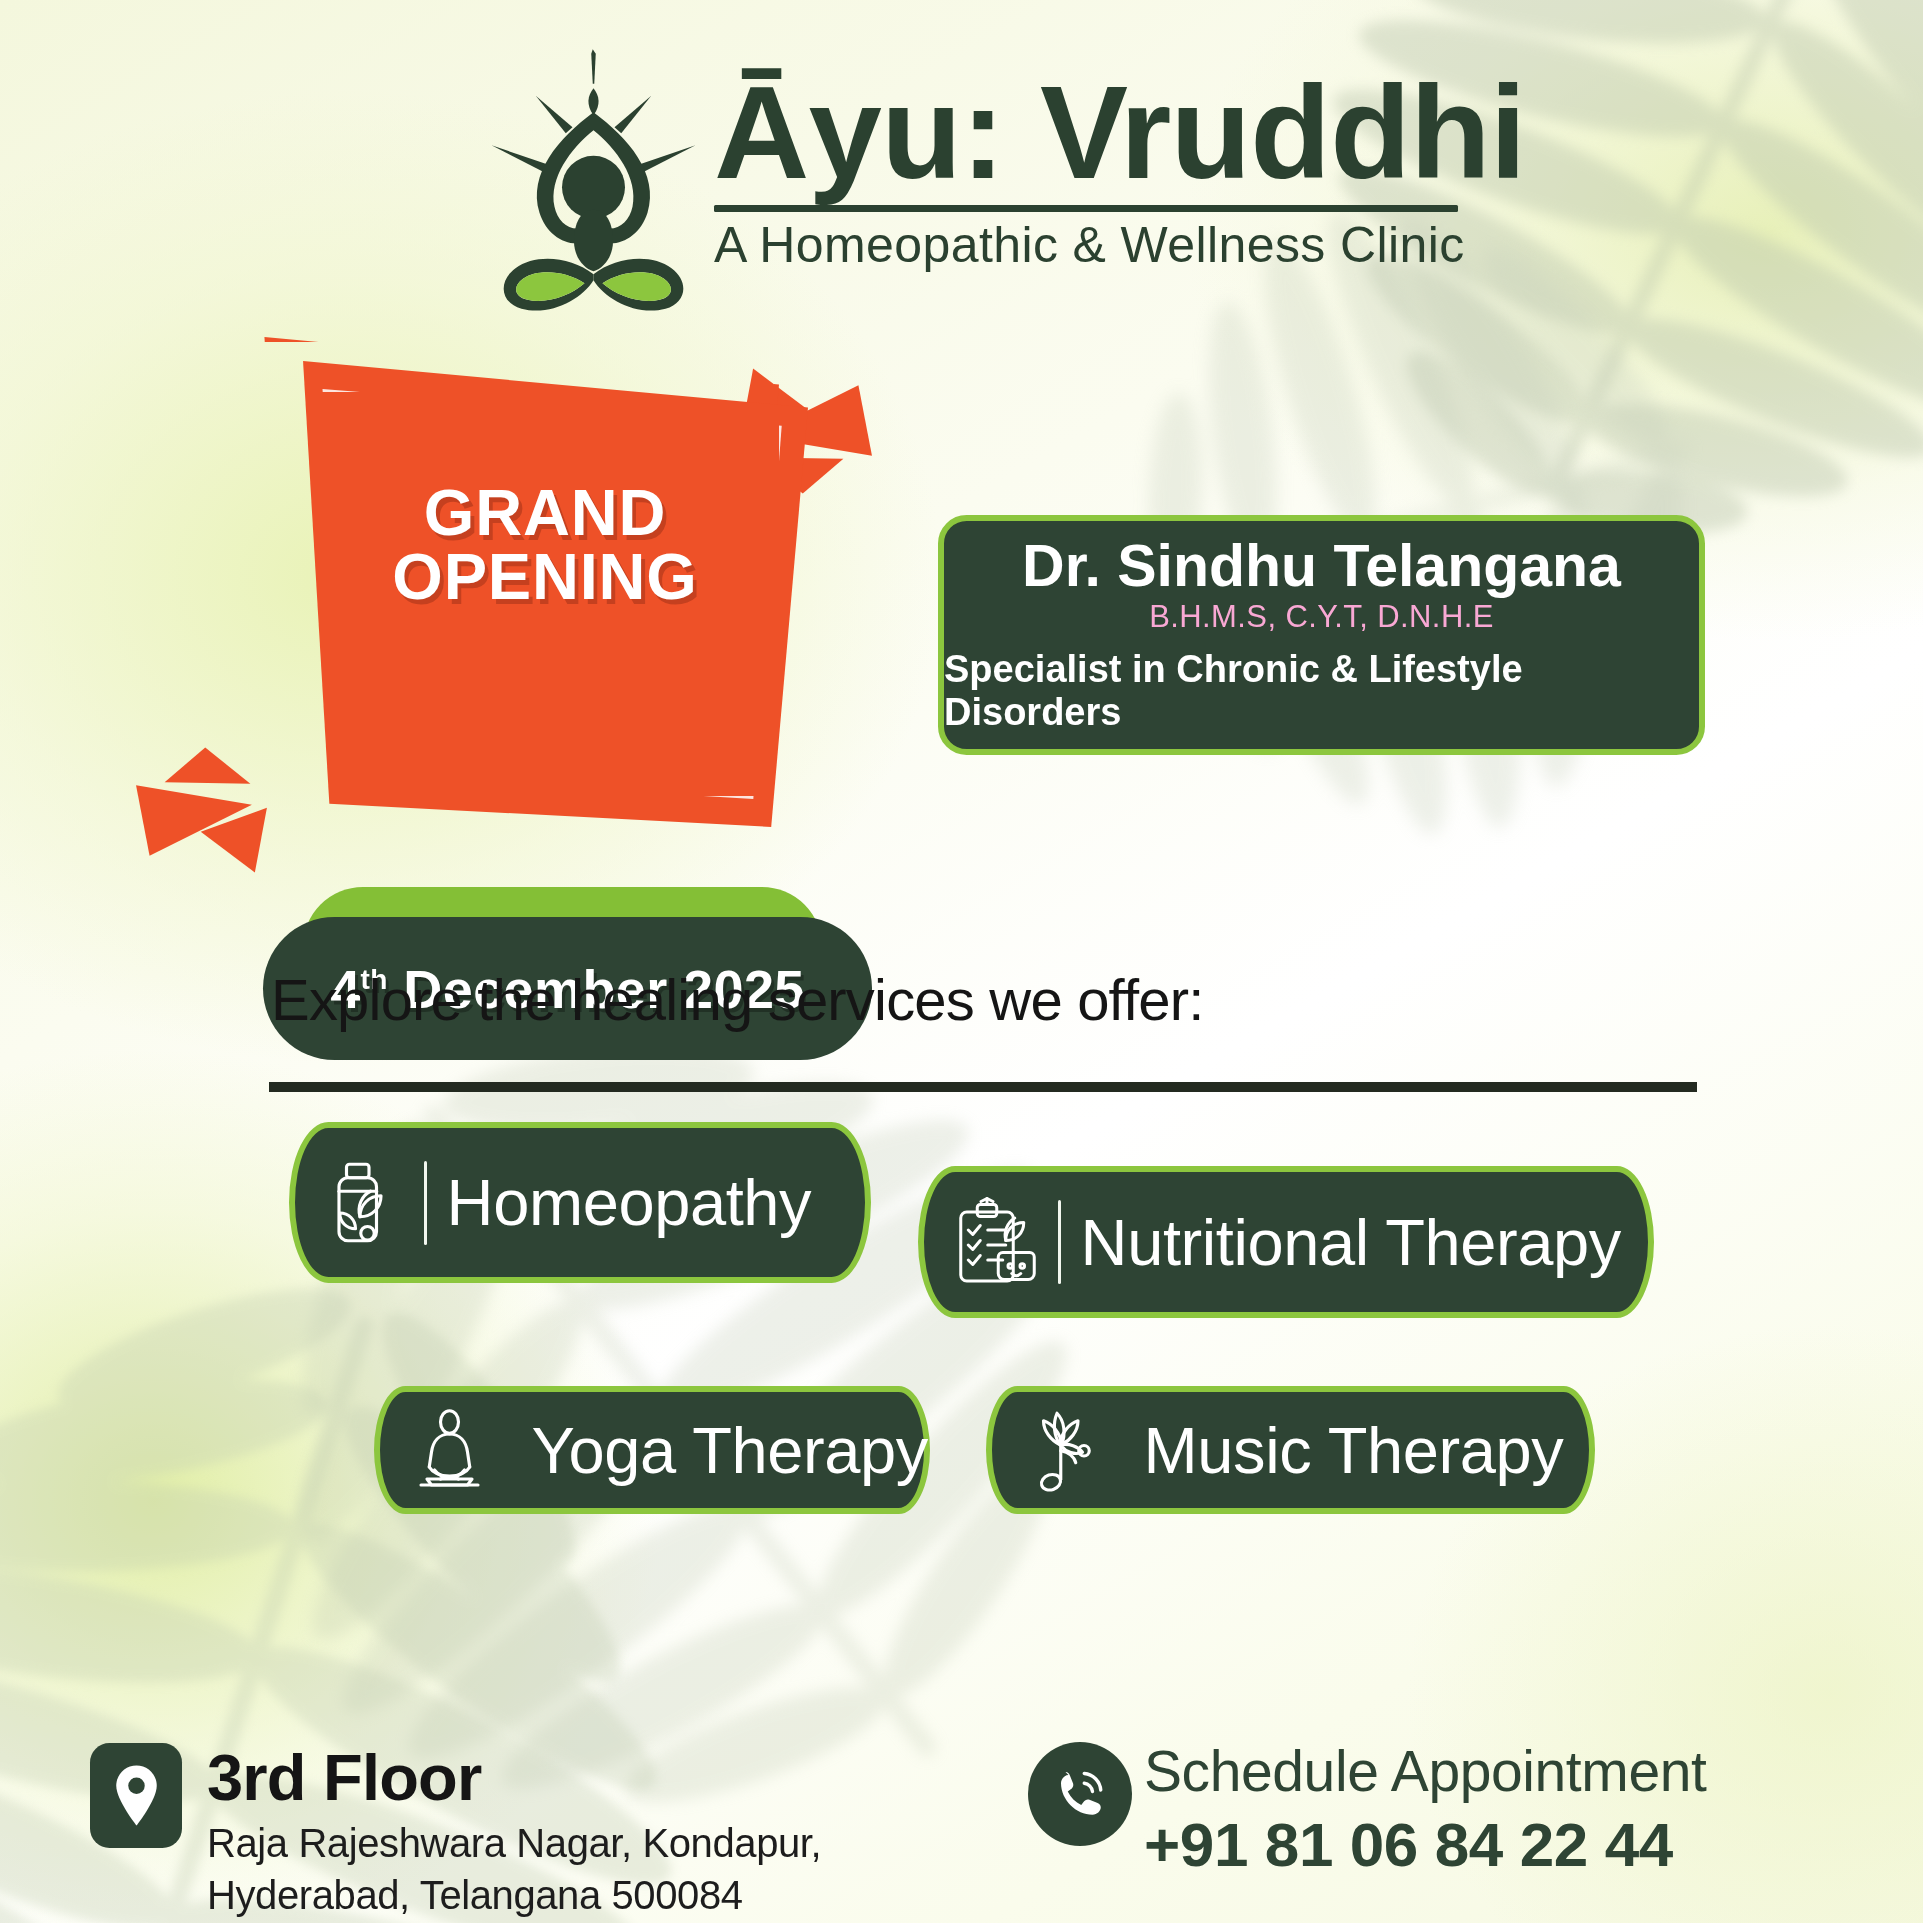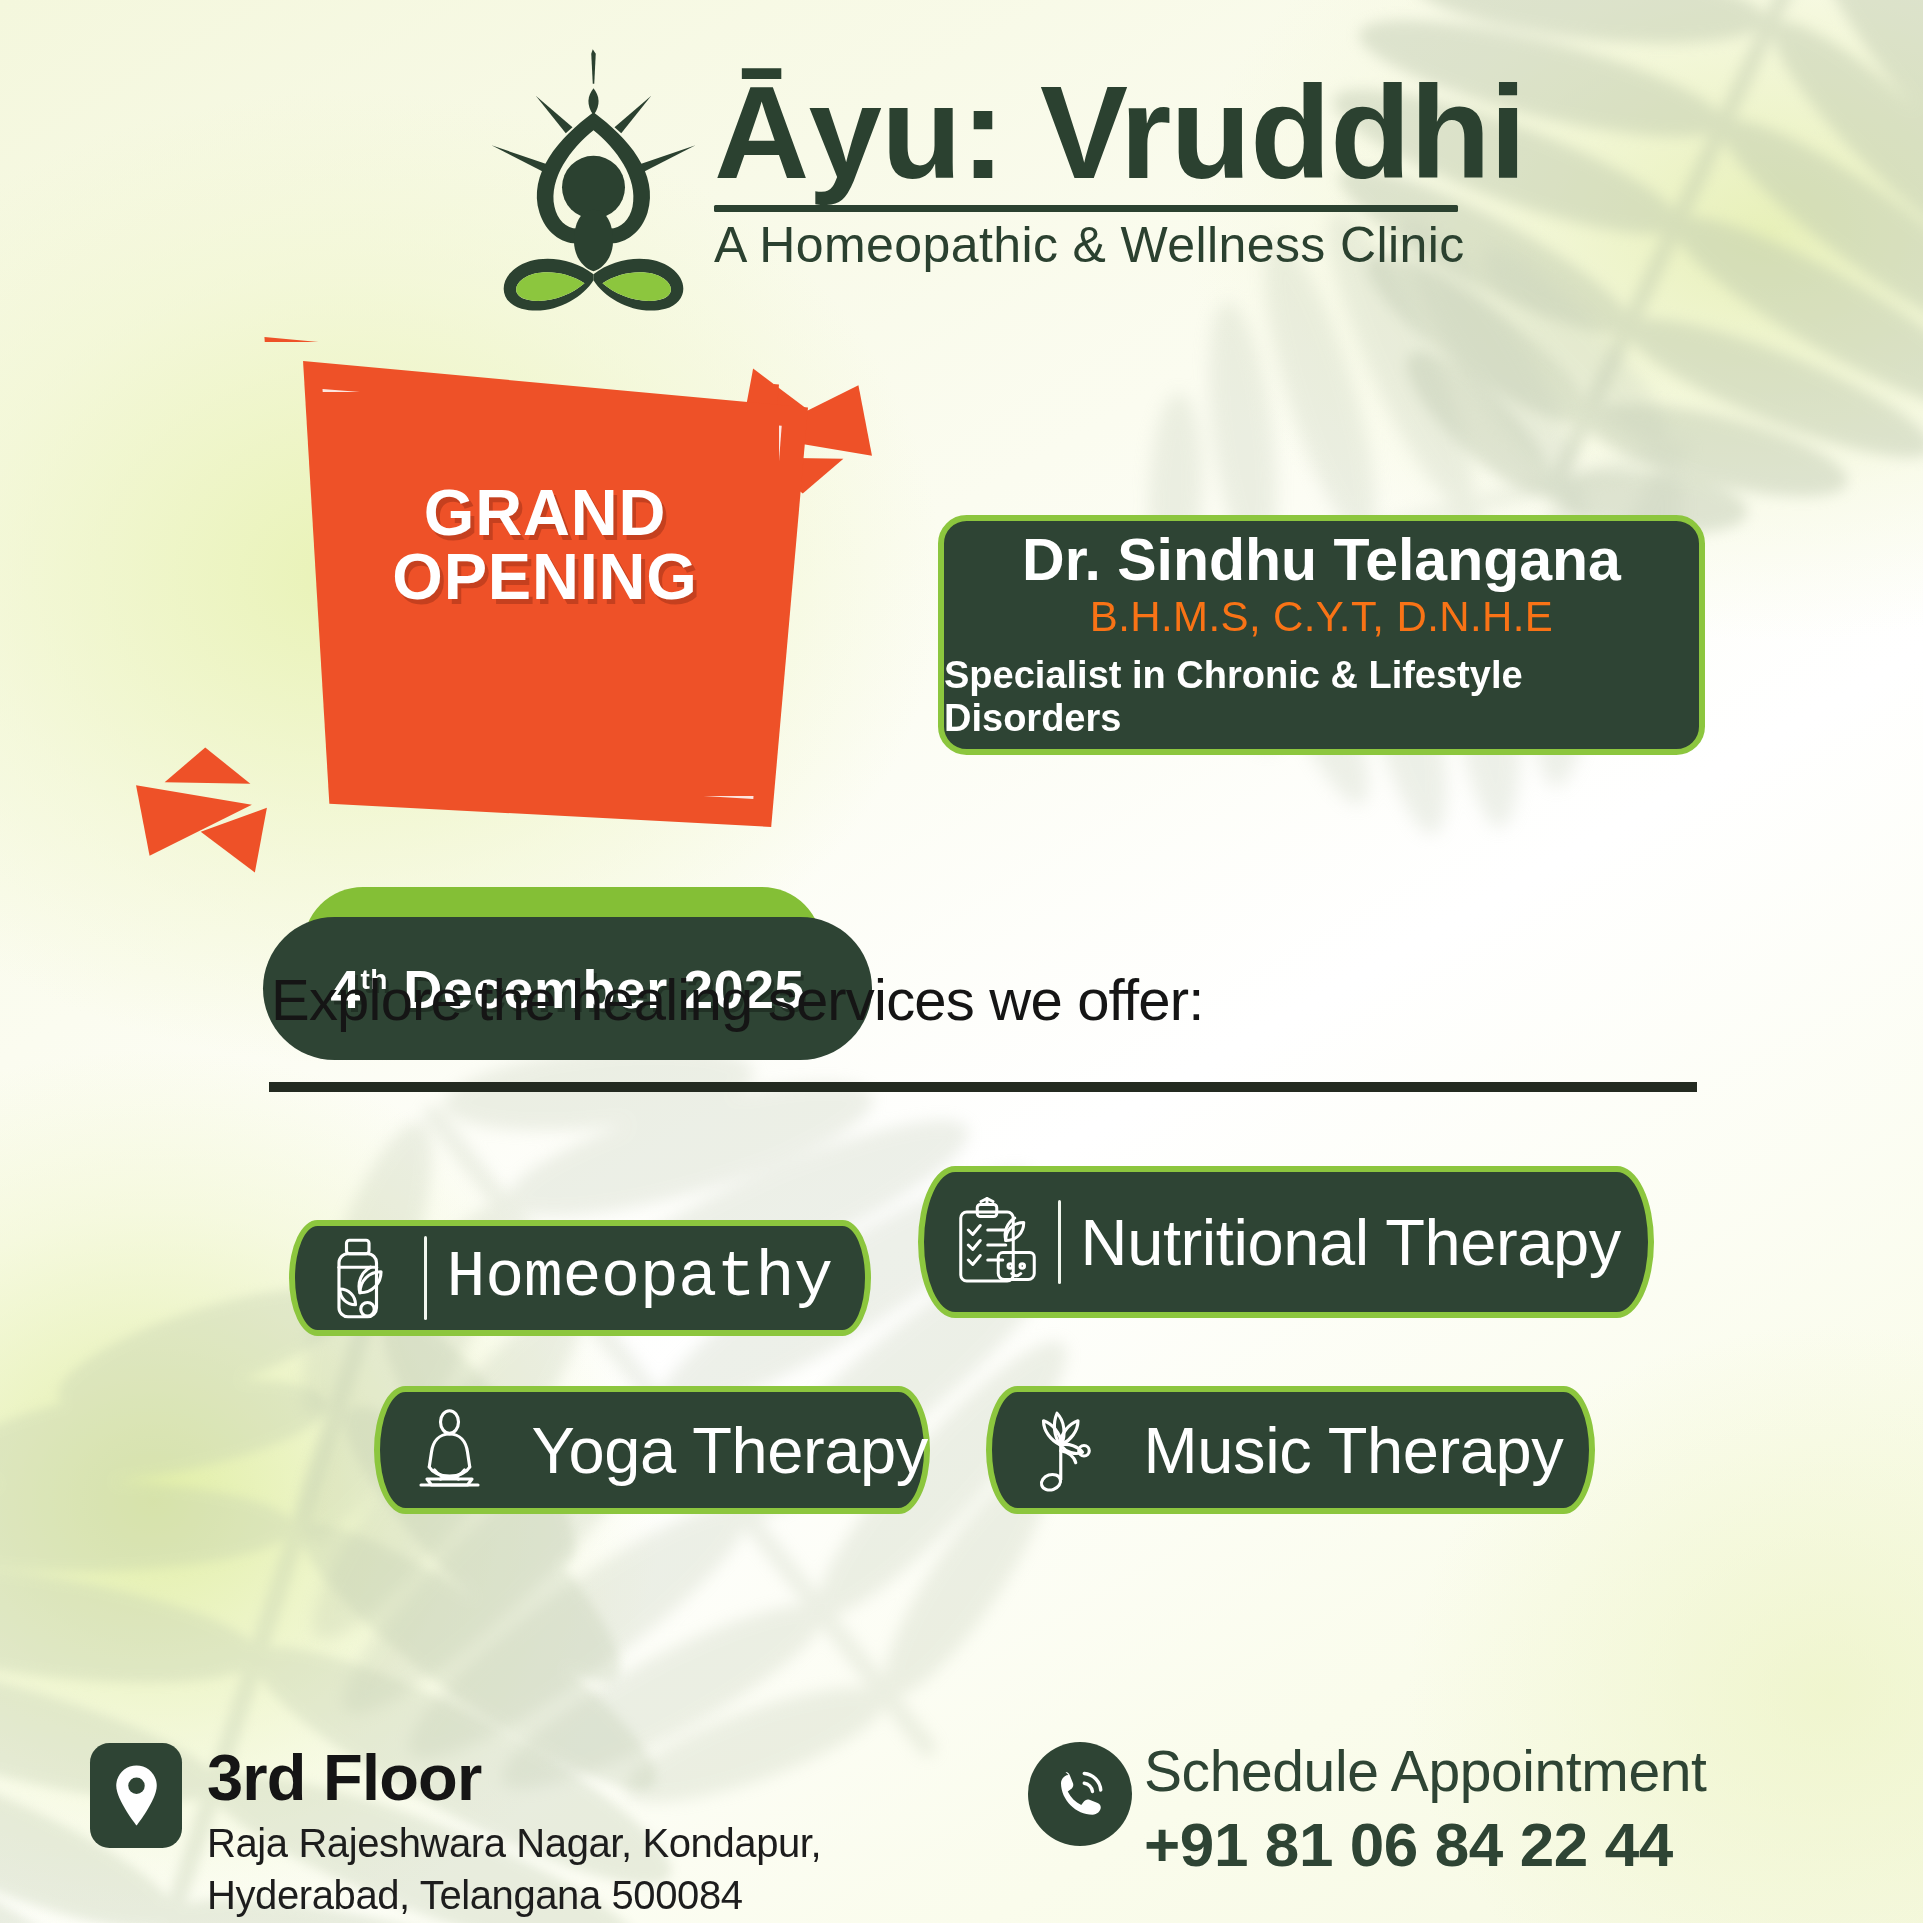--- a/index.html
+++ b/index.html
@@ -80,21 +80,21 @@
   #ribbon-date sup{font-size:0.52em;vertical-align:super;}
 
   
   #doctor-card{
     position:absolute;left:938px;top:515px;width:767px;height:240px;
     background:#2e4434;border:6px solid #8cc63e;border-radius:28.6px;
     display:flex;flex-direction:column;align-items:center;justify-content:center;
     box-sizing:border-box;
   }
   #doctor-name{color:#fff;font-weight:700;font-size:59px;letter-spacing:0px;line-height:1.05;}
-  #doctor-quals{color:#f97316;font-weight:400;font-size:42px;margin-top:1px;letter-spacing:0.4px;}
+  #doctor-quals{color:#f9a8d4;font-weight:400;font-size:31px;margin-top:1px;letter-spacing:0.4px;}
   #doctor-spec{color:#fff;font-weight:700;font-size:38px;margin-top:13.5px;letter-spacing:0px;}
 
   
   #services-heading{
     position:absolute;left:271px;top:966px;width:1428px;
     font-size:58px;font-weight:400;color:#151515;letter-spacing:-0.8px;white-space:nowrap;
   }
   #services-rule{
     position:absolute;left:269px;top:1082px;width:1428px;height:9.8px;background:#232a20;
   }
@@ -107,21 +107,21 @@
   .pill .pill-icon{
     flex:0 0 auto;display:flex;align-items:center;justify-content:center;
   }
   .pill .pill-div{
     width:3px;background:#f2f7ef;margin:0 19.5px;border-radius:2.3px;
   }
   .pill .pill-label{
     color:#ffffff;font-weight:400;font-size:65px;letter-spacing:-0.4px;white-space:nowrap;
   }
 
-  #pill-homeopathy{left:289px;top:1220px;width:582px;height:116px;padding:0 25.6px;font-family:Liberation Mono, monospace;}
+  #pill-homeopathy{left:289px;top:1122px;width:582px;height:161px;padding:0 25.6px;}
   #pill-nutrition {left:918px;top:1166px;width:736px;height:152px;padding:0 25.6px;text-align:center;}
   #pill-yoga      {left:374px;top:1386px;width:556px;height:128px;padding:0 25.6px;}
   #pill-music     {left:986px;top:1386px;width:609px;height:128px;padding:0 25.6px;}
   .pill .pill-div{height:84px;}
 
   
   #footer-address{position:absolute;left:90px;top:1743px;width:827px;display:flex;gap:25px;align-items:flex-start;}
   #pin-badge{
     flex:0 0 auto;width:92px;height:105px;background:#2e4434;border-radius:19.5px;
     display:flex;align-items:center;justify-content:center;

